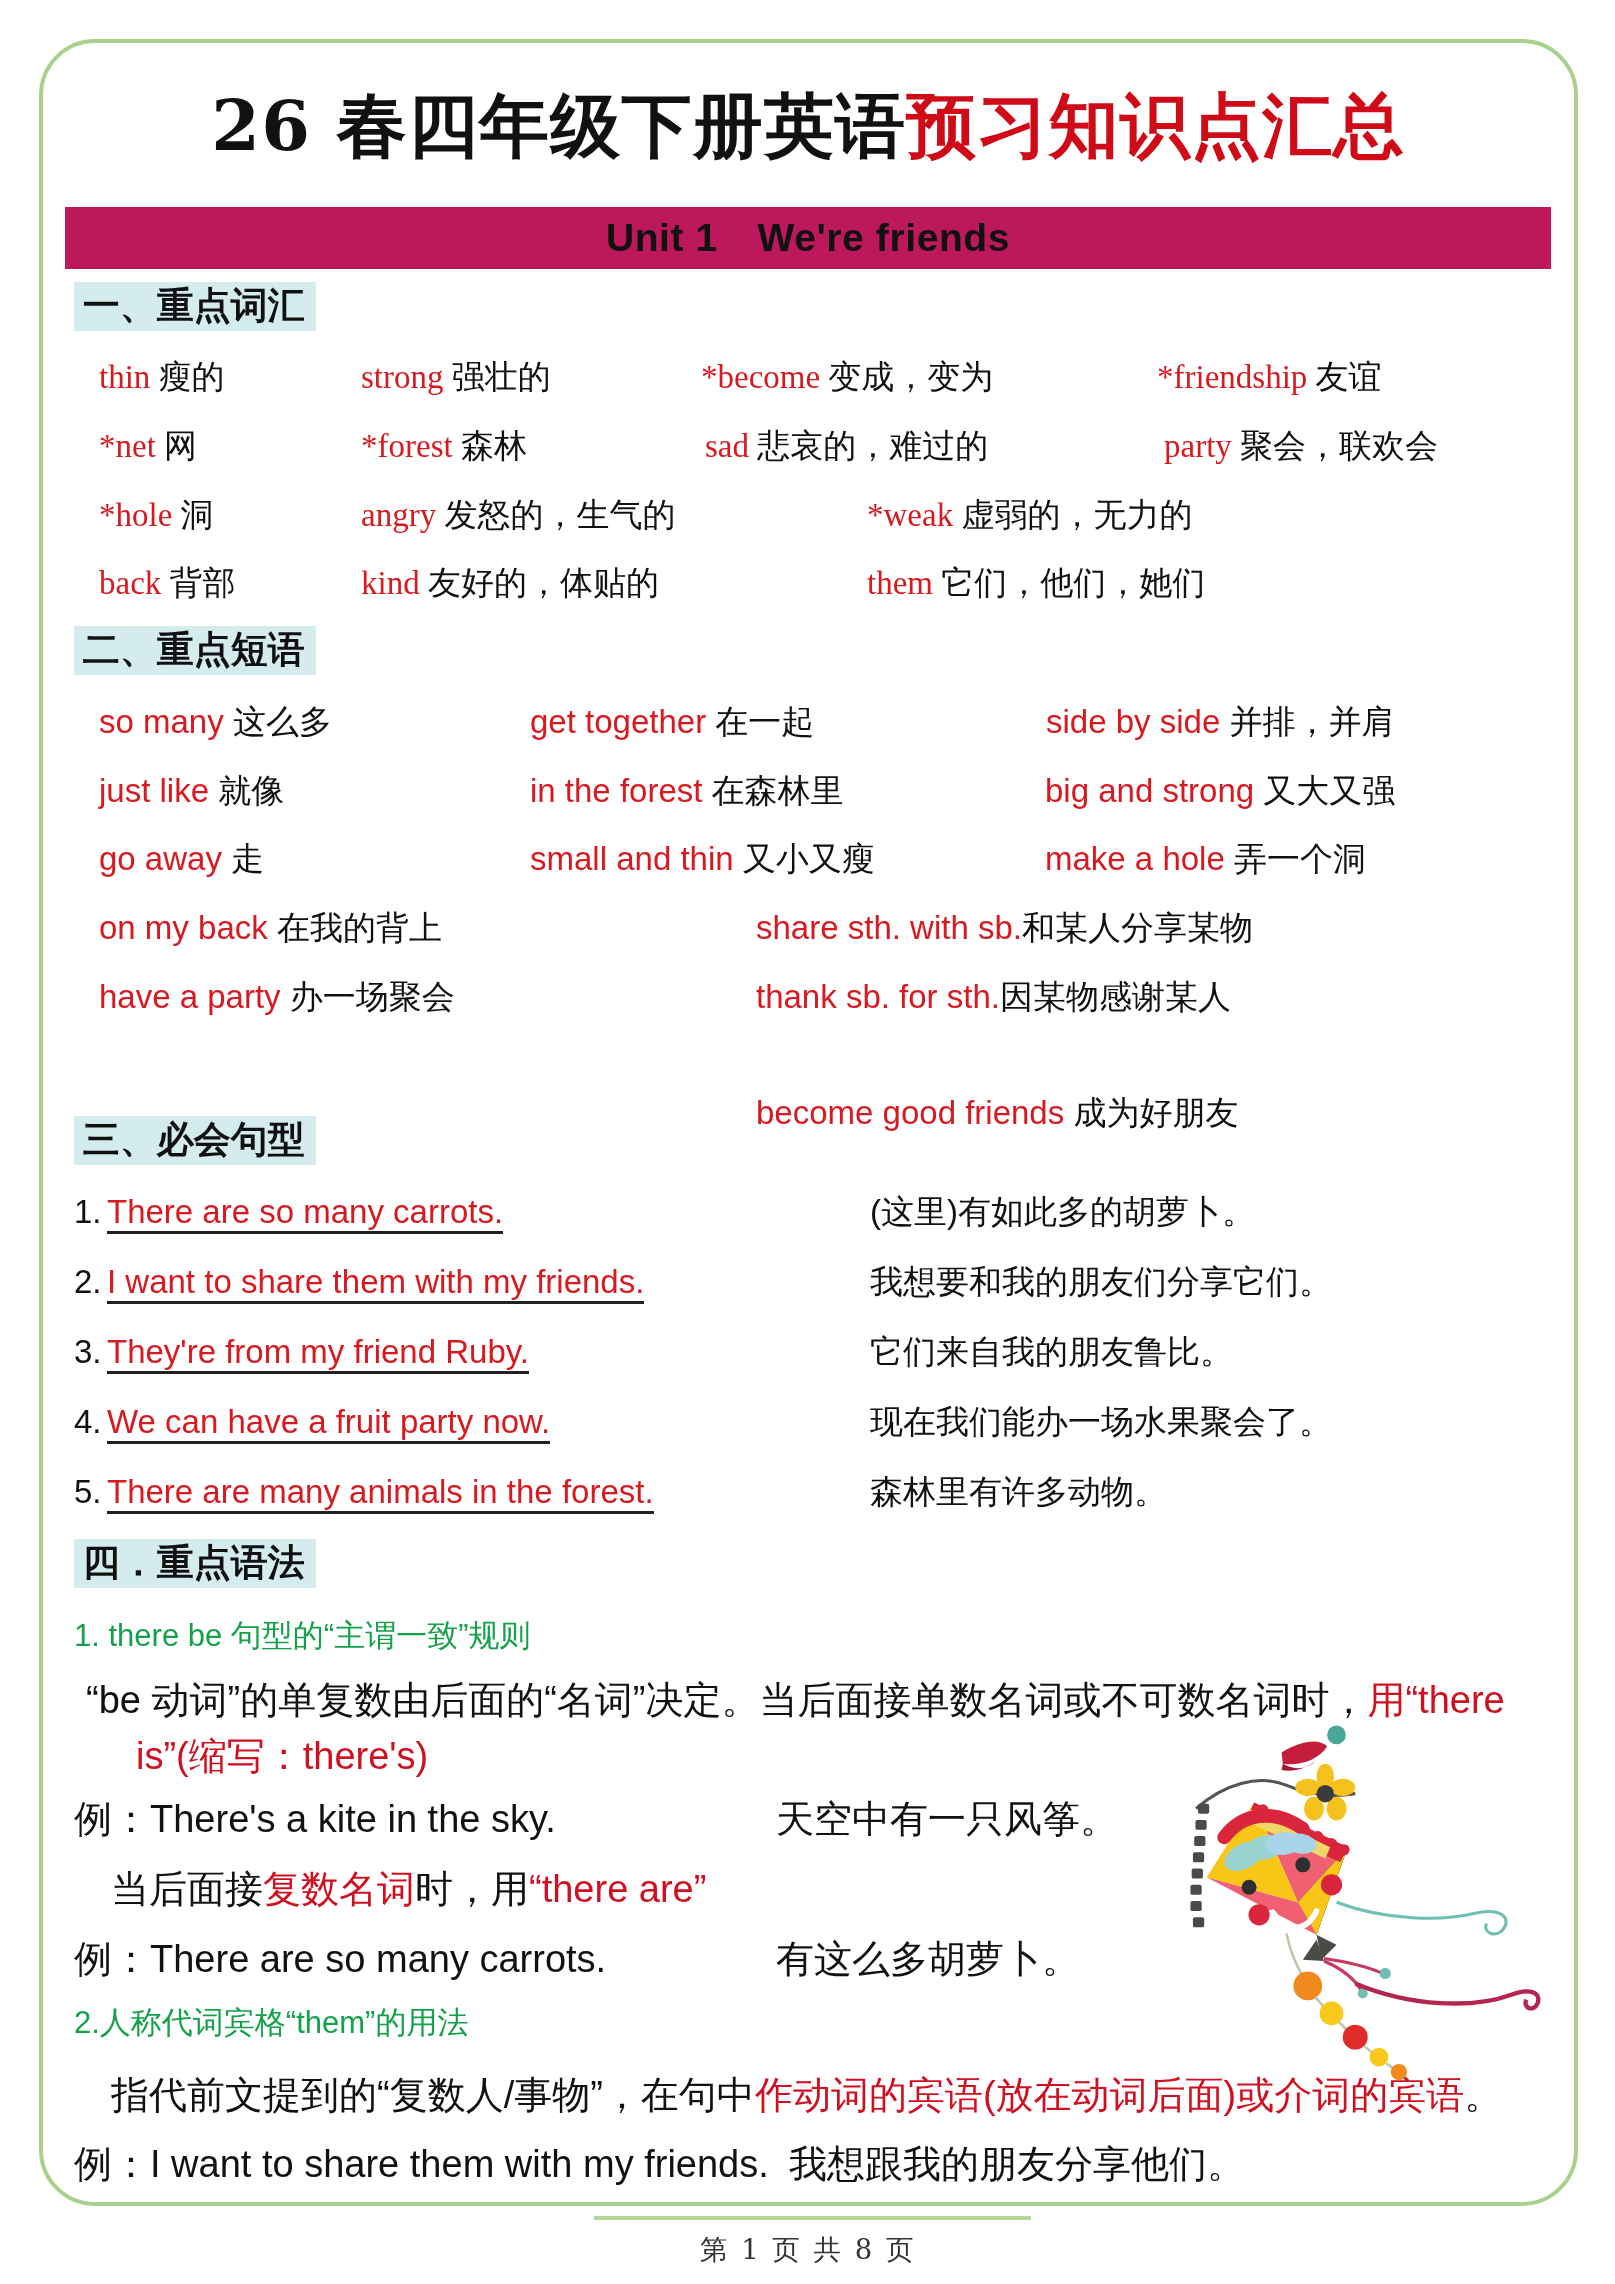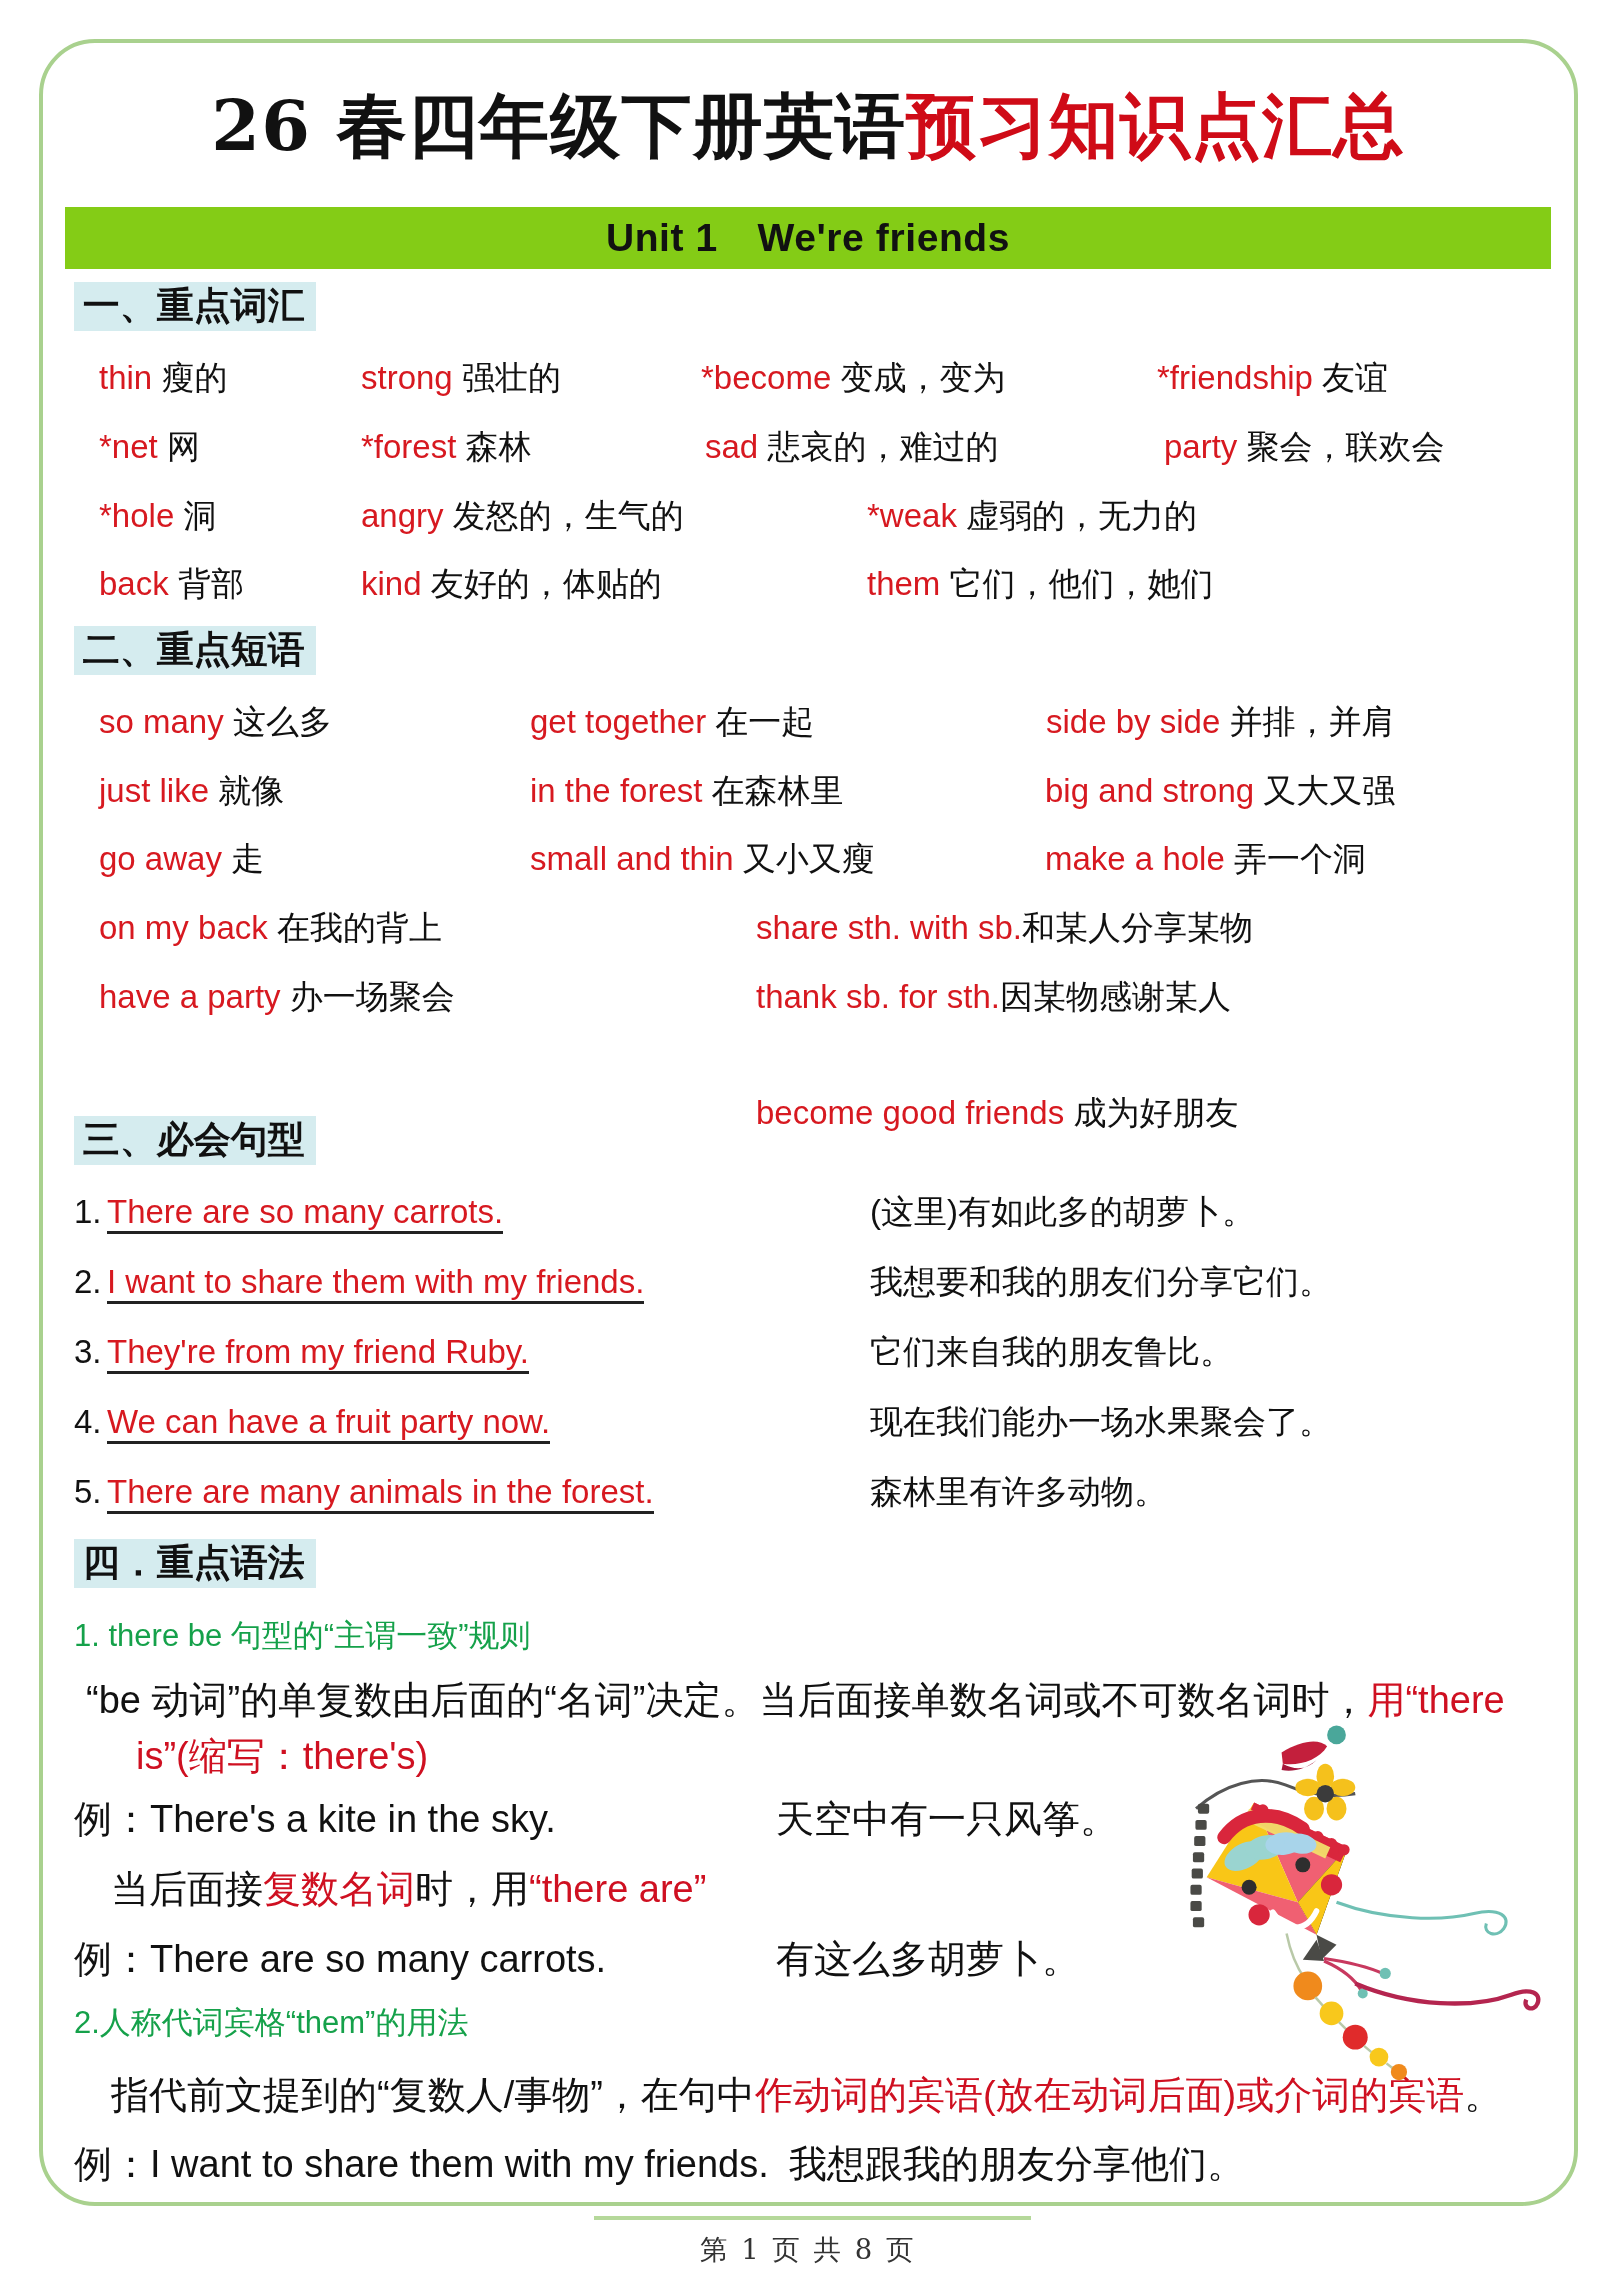--- a/index.html
+++ b/index.html
@@ -25,21 +25,21 @@
     white-space:nowrap;
     font-family:"DejaVu Serif","Liberation Serif",serif;
   }
   .title .blk{color:#111;}
   .title .red{color:#cf0b17;}
 
   
   .unit-banner{
     position:absolute;left:65px;top:207px;
     width:1486px;height:62px;
-    background:#84cc16;
+    background:#be185d;
     display:flex;align-items:center;justify-content:center;
   }
   .unit-banner span{
     font-size:39px;font-weight:700;color:#111;letter-spacing:0.6px;
   }
 
   
   .sec-head{
     position:absolute;left:74px;
     background:#d5ecef;
@@ -49,21 +49,21 @@
     white-space:nowrap;line-height:1.05;
   }
 
   
   .t{position:absolute;white-space:nowrap;line-height:1;}
   .en{color:#d71920;}
   .cn{color:#111;}
   .red{color:#cf1021;}
   .blk{color:#111;}
 
-  .vocab{font-size:33px;}
+  .vocab{font-size:33px;font-family:Liberation Serif, serif;}
   .phrase{font-size:33px;}
   .sent-en{font-size:33px;color:#d71920;border-bottom:3.1px solid #222;padding-bottom:2.5px;}
   .sent-no{font-size:33px;color:#111;}
   .sent-cn{font-size:33px;color:#111;}
   .gram{font-size:38px;}
   .gram-head{font-size:31px;color:#15a14a;}
 
   
   .footer-rule{
     position:absolute;left:594px;top:2216px;width:437px;height:4.4px;

